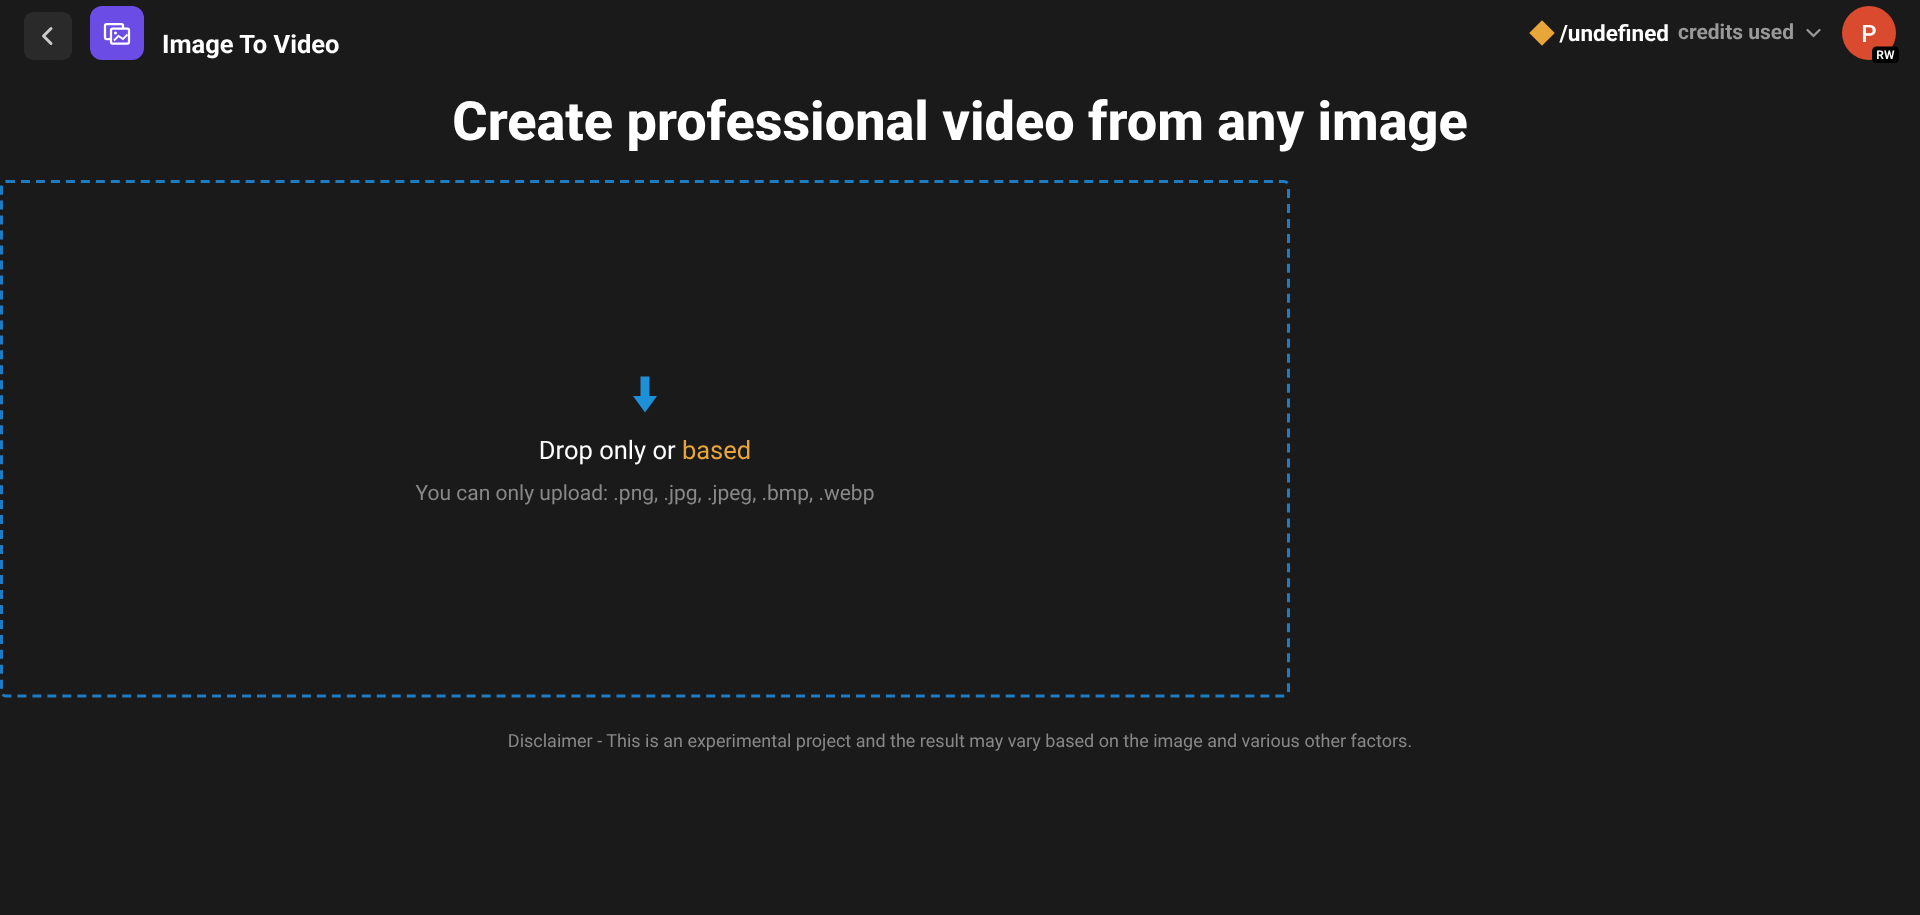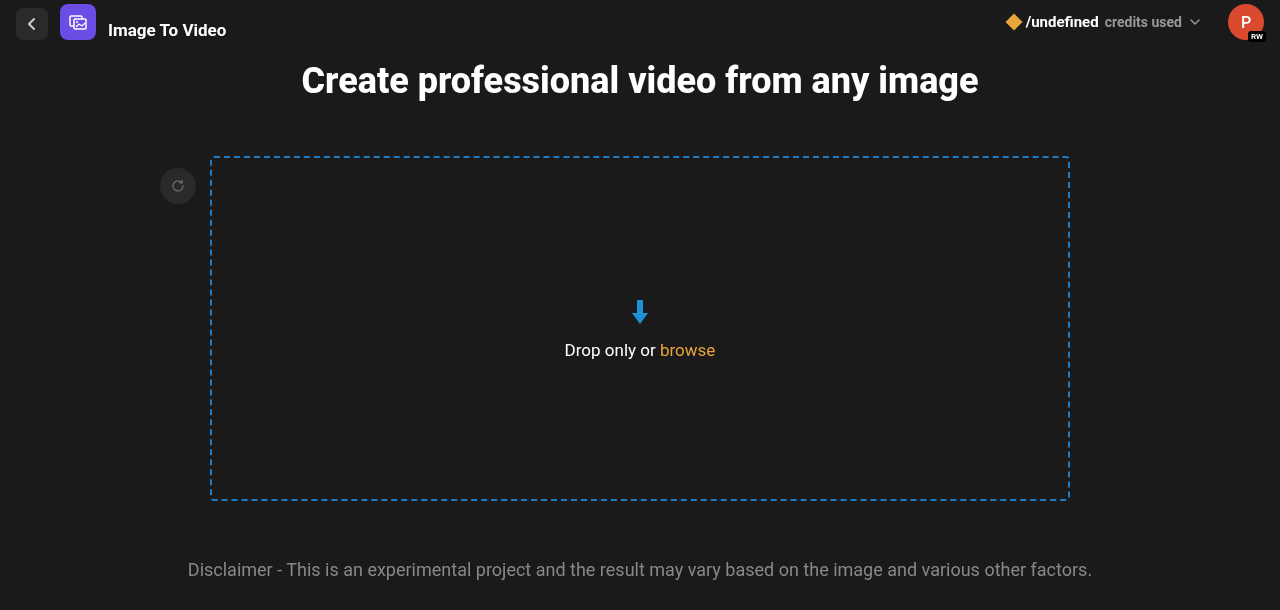--- a/index.html
+++ b/index.html
@@ -47,21 +47,21 @@
       justify-content: center;
     }
     .app-title {
       font-size: 17px;
       font-weight: 700;
       color: #ffffff;
     }
     .header-right {
       display: flex;
       align-items: center;
-      gap: 26px;
+      gap: 12px;
     }
     .credits-display {
       display: flex;
       align-items: center;
       gap: 6px;
       cursor: pointer;
     }
     .credits-value {
       font-size: 15px;
       font-weight: 700;
@@ -96,23 +96,21 @@
       background-color: #000000;
       color: #ffffff;
       font-size: 8px;
       font-weight: 600;
       padding: 1px 3px;
       border-radius: 3px;
     }
     .content {
       display: flex;
       flex-direction: column;
-      align-items: center;
       padding-top: 16px;
-      gap: 36px;
     }
     .main-title {
       font-size: 36px;
       font-weight: 800;
       color: #ffffff;
       text-align: center;
       margin-bottom: 18px;
     }
     .subtitle {
       font-size: 17px;
@@ -156,21 +154,21 @@
     }
     .browse-link {
       color: #e8a539;
     }
     .format-text {
       font-size: 14px;
       color: #888888;
       margin-top: 10px;
     }
     .disclaimer {
-      font-size: 18px;
+      font-size: 12px;
       color: #888888;
       text-align: center;
       margin-top: 22px;
     }
     .arrow-down-svg {
       width: 24px;
       height: 28px;
     }
     .diamond-icon {
       width: 12px;
@@ -226,19 +224,20 @@
         <path d="M13 8C13 10.76 10.76 13 8 13C5.24 13 3 10.76 3 8C3 5.24 5.24 3 8 3C9.5 3 10.85 3.66 11.77 4.7" stroke="#666666" stroke-width="1.5" stroke-linecap="round"></path>
         <path d="M12 2.5L12.2 5L9.7 4.5" stroke="#666666" stroke-width="1.5" stroke-linecap="round" stroke-linejoin="round"></path>
       </svg>
     </div>
     <div class="dropzone">
       <svg class="arrow-down-svg" viewBox="0 0 24 28" fill="none">
         <rect x="9" y="2" width="6" height="15" fill="#1e90d8"></rect>
         <path d="M4 15 L12 26 L20 15 Z" fill="#1e90d8"></path>
       </svg>
       <div class="drop-text">
-        <span>Drop only or </span><span class="browse-link">browse</span>
+        <span>Drop only or </span><span class="browse-link">based</span>
       </div>
+      <div class="format-text">You can only upload: .png, .jpg, .jpeg, .bmp, .webp</div>
     </div>
   </div>
 
   <p class="disclaimer">Disclaimer - This is an experimental project and the result may vary based on the image and various other factors.</p>
 </div>
 
 </body></html>

